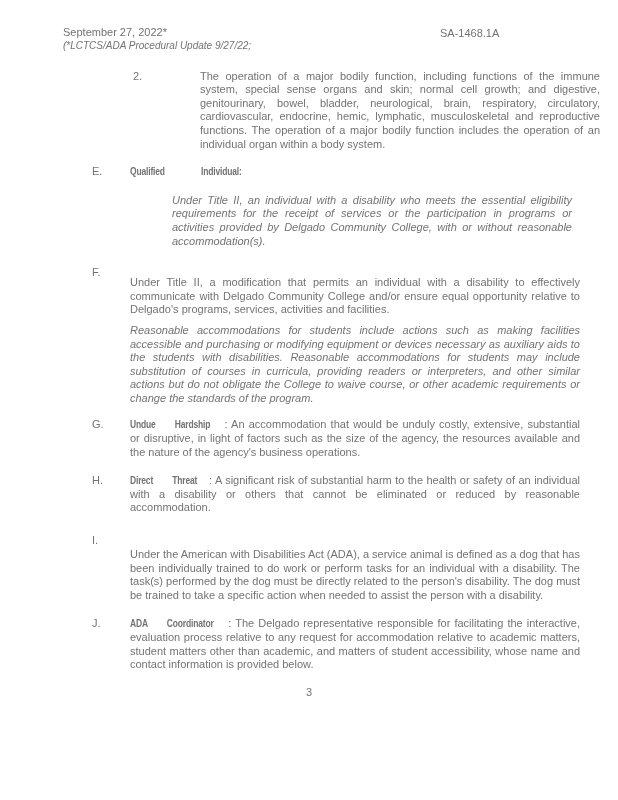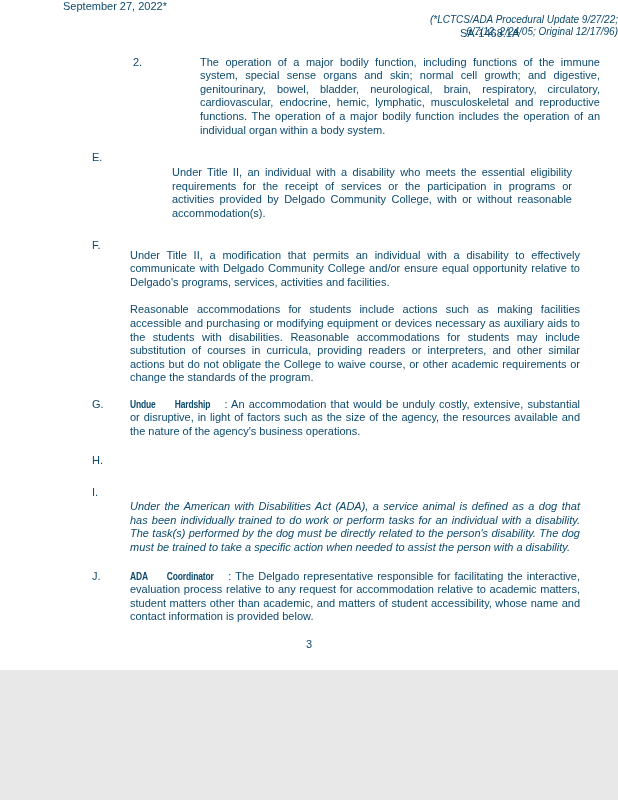--- a/index.html
+++ b/index.html
@@ -1,33 +1,34 @@
 <!DOCTYPE html>
 <html><head>
 <meta charset="utf-8">
 <style>
   html,body { margin:0; padding:0; background:#e8e8e8; }
   .page {
     position:relative;
-    width:618px; height:670px;
+    width:618px; height:800px;
     background:#ffffff;
     font-family:"Liberation Sans", sans-serif;
-    color:#0c4a6e;
+    color:#737373;
     overflow:hidden;
     box-sizing:border-box;
+    padding-top:26px;
   }
   .body-text { font-size:11px; line-height:13.6px; }
   .justify { text-align:justify; }
 
   
   .doc-header { margin-left:63px; }
   .doc-date { font-size:11px; line-height:13.6px; }
-  .revision-note { font-style:italic; font-size:10px; line-height:12px;text-align:right; }
+  .revision-note { font-style:italic; font-size:10px; line-height:12px; }
   .doc-code {
-    position:absolute; left:460px; top:27px;
+    position:absolute; left:440px; top:27px;
     font-size:11px;
   }
 
   
   .numbered-item { display:flex; margin-left:133px; margin-top:18px; }
   .item-number { width:39px; flex:0 0 39px; }
   .item-text { width:400px;margin-left:28px; }
 
   
   .def-item { display:flex; margin-left:92px; }
@@ -37,57 +38,57 @@
   .term {
     display:inline-block;
     transform:scaleX(0.85); transform-origin:0 50%;
     font-weight:bold; font-size:10px;
     letter-spacing:-0.2px;
     word-spacing:20px;
     white-space:nowrap;
   }
   .t-wide { word-spacing:40px; }
   .def-para { margin-top:14px; }
-  .para-indent { margin-left:42px; width:400px; }
+  .para-indent { margin-left:42px; width:400px;font-style:italic; }
 
   .mt-e  { margin-top:14px; }
   .mt-ep { margin-top:15px; }
   .mt-f  { margin-top:18px; }
   .mt-f1 { margin-top:10px; }
-  .mt-f2 { margin-top:14px; }
+  .mt-f2 { margin-top:7px;font-style:italic; }
   .mt-g  { margin-top:13px; }
   .mt-h  { margin-top:15px; }
   .mt-i  { margin-top:19px; }
-  .mt-ip { margin-top:14px;font-style:italic; }
+  .mt-ip { margin-top:14px; }
   .mt-j  { margin-top:15px; }
 
   .page-footer { margin-top:14px; text-align:center; font-size:11px; }
 </style>
 </head>
 <body>
 
 <div class="page">
 
   <div class="doc-header">
     <div class="doc-date">September 27, 2022*</div>
     <div class="revision-note">
       <div>(*LCTCS/ADA Procedural Update 9/27/22;</div>
-      <div>6/7/12, 2/24/05; Original 12/17/96)</div>
     </div>
   </div>
   <div class="doc-code">SA-1468.1A</div>
 
   <div class="numbered-item body-text">
     <div class="item-number">2.</div>
     <div class="item-text justify">The operation of a major bodily function, including functions of the immune system, special sense organs and skin; normal cell growth; and digestive, genitourinary, bowel, bladder, neurological, brain, respiratory, circulatory, cardiovascular, endocrine, hemic, lymphatic, musculoskeletal and reproductive functions. The operation of a major bodily function includes the operation of an individual organ within a body system.</div>
   </div>
 
   <div class="def-item mt-e">
     <div class="def-letter">E.</div>
     <div class="def-body body-text">
+      <div class="def-heading"><span class="term t-wide">Qualified Individual:</span></div>
       <div class="def-para para-indent justify mt-ep">Under Title II, an individual with a disability who meets the essential eligibility requirements for the receipt of services or the participation in programs or activities provided by Delgado Community College, with or without reasonable accommodation(s).</div>
     </div>
   </div>
 
   <div class="def-item mt-f">
     <div class="def-letter">F.</div>
     <div class="def-body body-text">
       <div class="def-para justify mt-f1">Under Title II, a modification that permits an individual with a disability to effectively communicate with Delgado Community College and/or ensure equal opportunity relative to Delgado's programs, services, activities and facilities.</div>
       <div class="def-para justify mt-f2">Reasonable accommodations for students include actions such as making facilities accessible and purchasing or modifying equipment or devices necessary as auxiliary aids to the students with disabilities. Reasonable accommodations for students may include substitution of courses in curricula, providing readers or interpreters, and other similar actions but do not obligate the College to waive course, or other academic requirements or change the standards of the program.</div>
     </div>
@@ -95,20 +96,23 @@
 
   <div class="def-item mt-g">
     <div class="def-letter">G.</div>
     <div class="def-body body-text">
       <div class="def-heading justify"><span class="term">Undue Hardship</span><span>: An accommodation that would be unduly costly, extensive, substantial or disruptive, in light of factors such as the size of the agency, the resources available and the nature of the agency's business operations.</span></div>
     </div>
   </div>
 
   <div class="def-item mt-h">
     <div class="def-letter">H.</div>
+    <div class="def-body body-text">
+      <div class="def-heading justify"><span class="term">Direct Threat</span><span>: A significant risk of substantial harm to the health or safety of an individual with a disability or others that cannot be eliminated or reduced by reasonable accommodation.</span></div>
+    </div>
   </div>
 
   <div class="def-item mt-i">
     <div class="def-letter">I.</div>
     <div class="def-body body-text">
       <div class="def-para justify mt-ip">Under the American with Disabilities Act (ADA), a service animal is defined as a dog that has been individually trained to do work or perform tasks for an individual with a disability. The task(s) performed by the dog must be directly related to the person's disability. The dog must be trained to take a specific action when needed to assist the person with a disability.</div>
     </div>
   </div>
 
   <div class="def-item mt-j">

